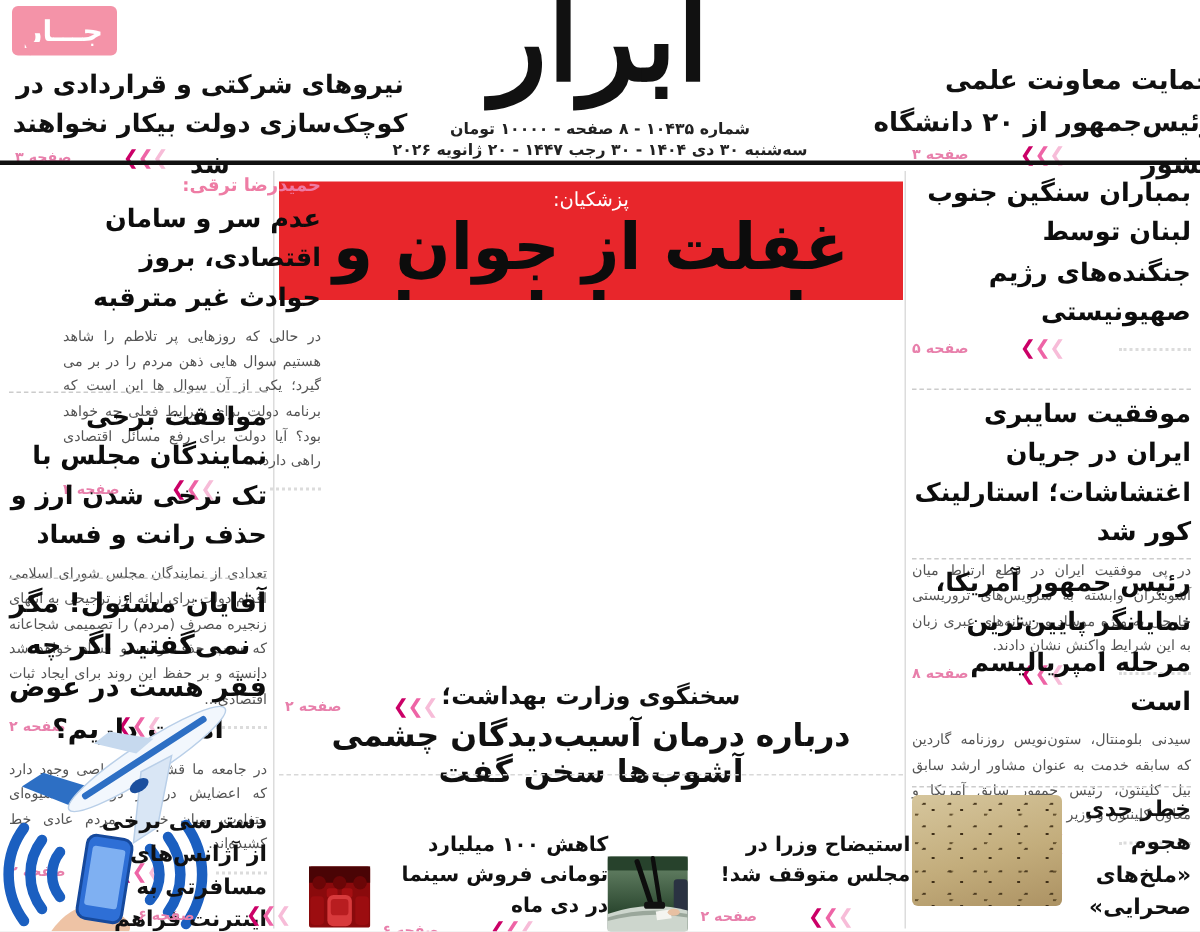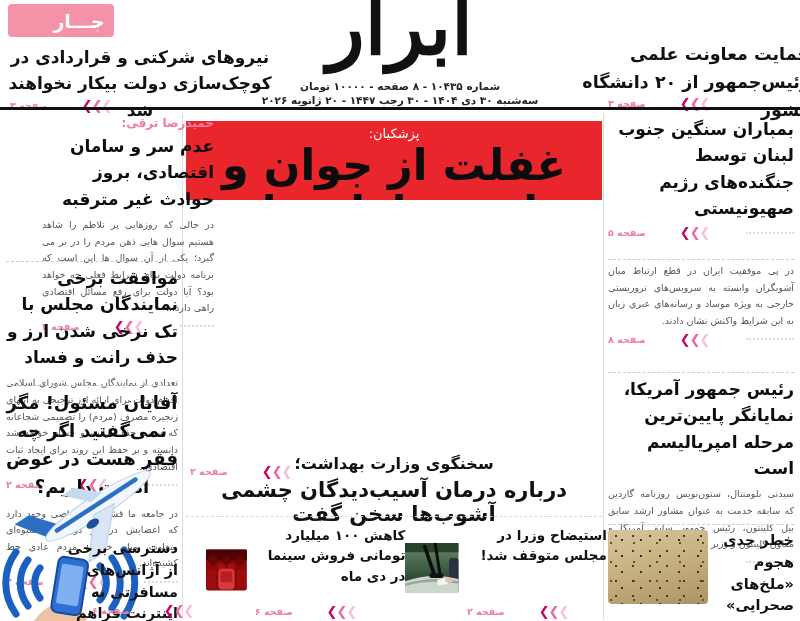--- a/index.html
+++ b/index.html
@@ -2,21 +2,21 @@
 <html lang="fa"><head>
 <meta charset="utf-8">
 <style>
   html,body{margin:0;padding:0;background:#e9e9e9;}
   .page{position:relative;width:800px;height:621px;background:#fff;overflow:hidden;
         font-family:"DejaVu Sans","Liberation Sans",sans-serif;direction:rtl;color:#111;}
   .abs{position:absolute;}
   
   .jaaar{left:8px;top:4px;width:70px;height:33px;background:#f493a8;color:#fff;
          font-size:19px;font-weight:bold;border-radius:4px;display:flex;align-items:center;
-         justify-content:center;padding-left:36px;}
+         justify-content:center;}
   .jaaar::after{content:"";position:absolute;left:8px;bottom:-9px;width:0;height:0;
          border:9px solid transparent;border-top-color:#f493a8;border-left-width:4px;border-right-width:10px;}
   .mast-title{left:250px;top:-14px;width:300px;text-align:center;font-size:78px;line-height:1.05;
          font-weight:bold;font-family:"DejaVu Serif","Liberation Serif",serif;letter-spacing:-2px;}
   .mast-issue{left:230px;top:80px;width:340px;text-align:center;font-size:10.5px;font-weight:bold;color:#222;}
   .mast-date{left:230px;top:94px;width:340px;text-align:center;font-size:10.5px;font-weight:bold;color:#222;}
   .head-left{left:6px;top:44px;width:268px;text-align:center;font-size:17px;font-weight:bold;line-height:1.55;}
   .head-right{left:556px;top:40px;width:254px;text-align:right;font-size:17.5px;font-weight:bold;line-height:1.6;}
   .top-rule{left:0;top:107px;width:800px;height:3px;background:#101010;}
   .vrule{width:1px;top:114px;height:505px;background:#dcdcdc;}
@@ -48,21 +48,21 @@
       radial-gradient(circle 1.6px at 10px 12px,#7d6550 55%, transparent 56%),
       radial-gradient(circle 1.4px at 15px 8px,#c9bda6 55%, transparent 56%),
       linear-gradient(180deg,#a99a82 0%,#8f8069 45%,#6f6250 100%);
     background-size:15px 14px,19px 16px,13px 11px,13px 11px,17px 15px,21px 17px,23px 18px,100% 100%;}
   .sub{left:186px;top:454px;width:416px;text-align:center;}
   .sub .sk{font-size:16px;font-weight:bold;}
   .sub .sh{font-size:21px;font-weight:bold;margin-top:5px;}
   .sub-label{left:190px;top:462px;}
   .strip{left:186px;top:516px;width:416px;height:102px;border-top:1px dashed #d8d8d8;
          padding:8px 20px 0;box-sizing:border-box;display:flex;direction:ltr;justify-content:space-between;}
-  .strip-item{display:flex;gap:8px;}
+  .strip-item{display:flex;gap:8px;margin-top:28px;}
   .capcol{display:flex;flex-direction:column;direction:rtl;}
   .cap{font-size:13.5px;font-weight:bold;text-align:right;line-height:1.5;}
   .capcol .plabel{margin-top:auto;}
   
   .locust{display:flex;direction:ltr;gap:8px;}
   .locust-img{width:100px;height:74px;border-radius:4px;flex:none;
     background:
       radial-gradient(ellipse 2px 1.2px at 8px 6px, #4c3b20 60%, transparent 61%),
       radial-gradient(ellipse 2.2px 1.3px at 3px 13px,#64512e 60%, transparent 61%),
       radial-gradient(ellipse 1.8px 1px at 14px 10px,#3f2f18 60%, transparent 61%),
@@ -139,20 +139,21 @@
           <i>❮</i>
           <i>❮</i>
           <i>❮</i>
         </span>
       <span class="leader"></span>
     </div>
   </div>
   <div class="abs sep" style="left:608px;top:259px;width:186px;"></div>
 
   <div class="abs item" style="left:608px;top:263px;width:186px;">
+    <h3>موفقیت سایبری ایران در جریان اغتشاشات؛ استارلینک کور شد</h3>
     <p>در پی موفقیت ایران در قطع ارتباط میان آشوبگران وابسته به سرویس‌های تروریستی خارجی به ویژه موساد و رسانه‌های عبری زبان به این شرایط واکنش نشان دادند.</p>
     <div class="plabel">
       <span class="ptext">صفحه ۸</span>
       <span class="arr">
           <i>❮</i>
           <i>❮</i>
           <i>❮</i>
         </span>
       <span class="leader"></span>
     </div>

